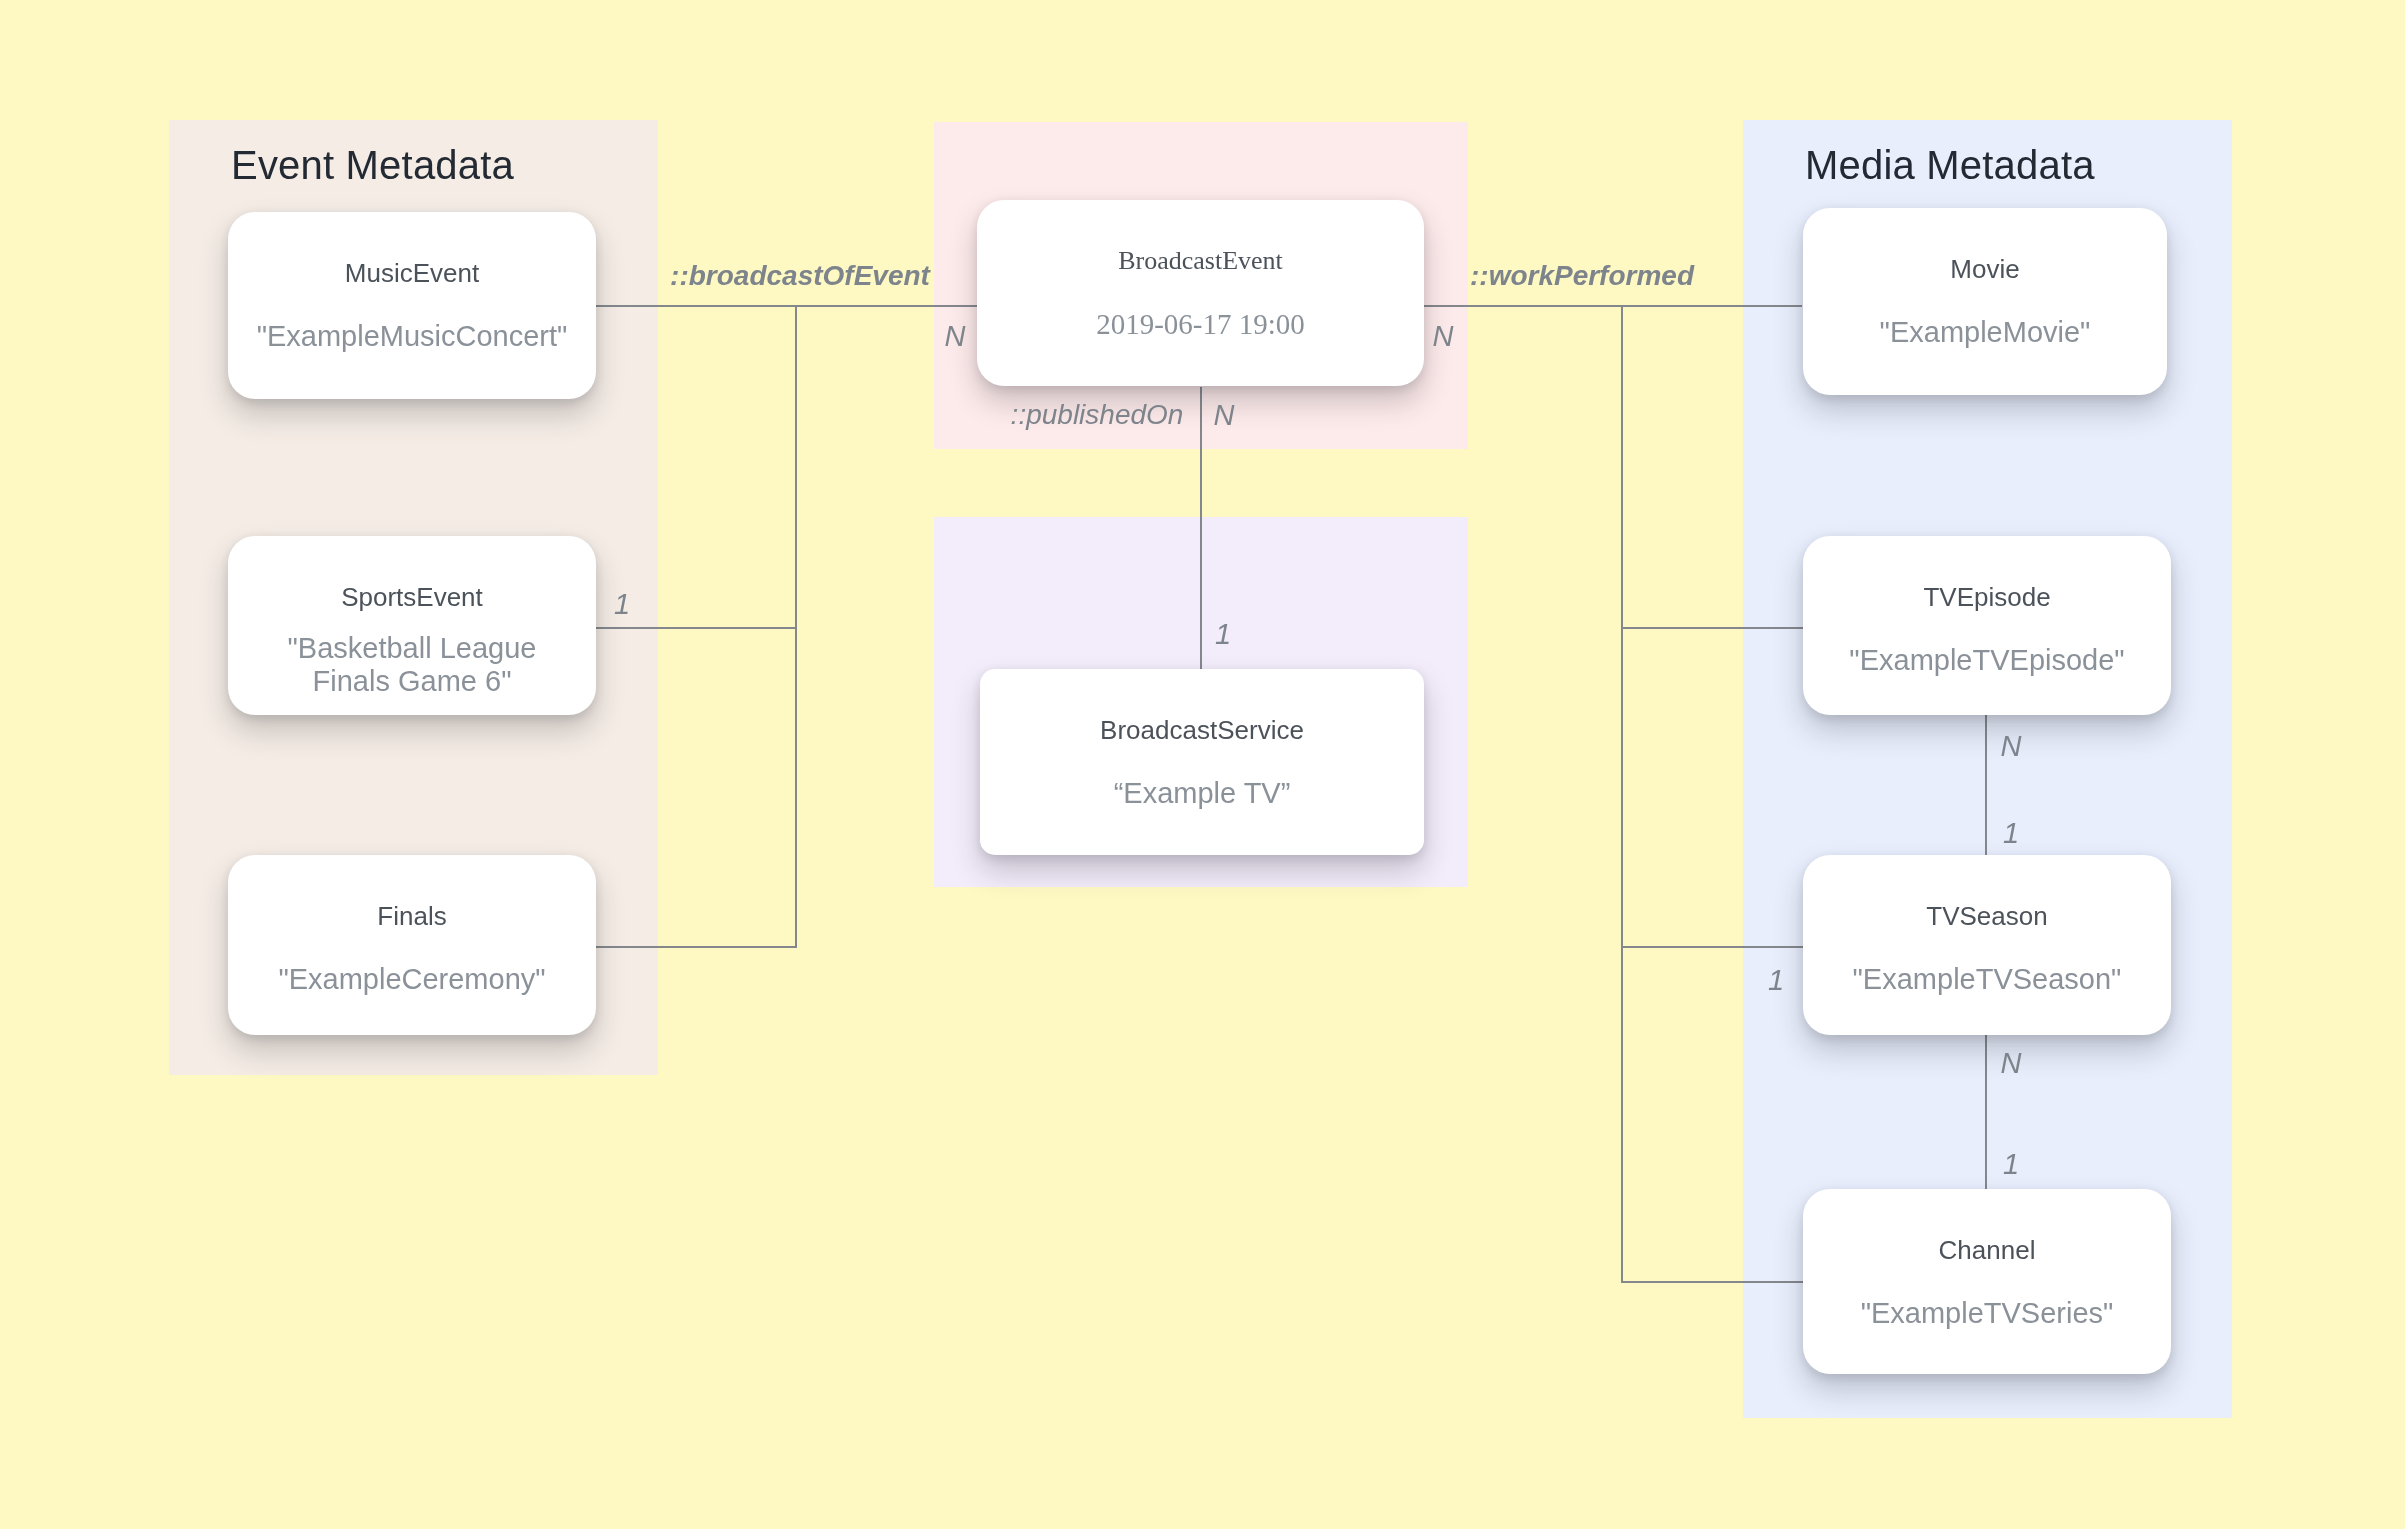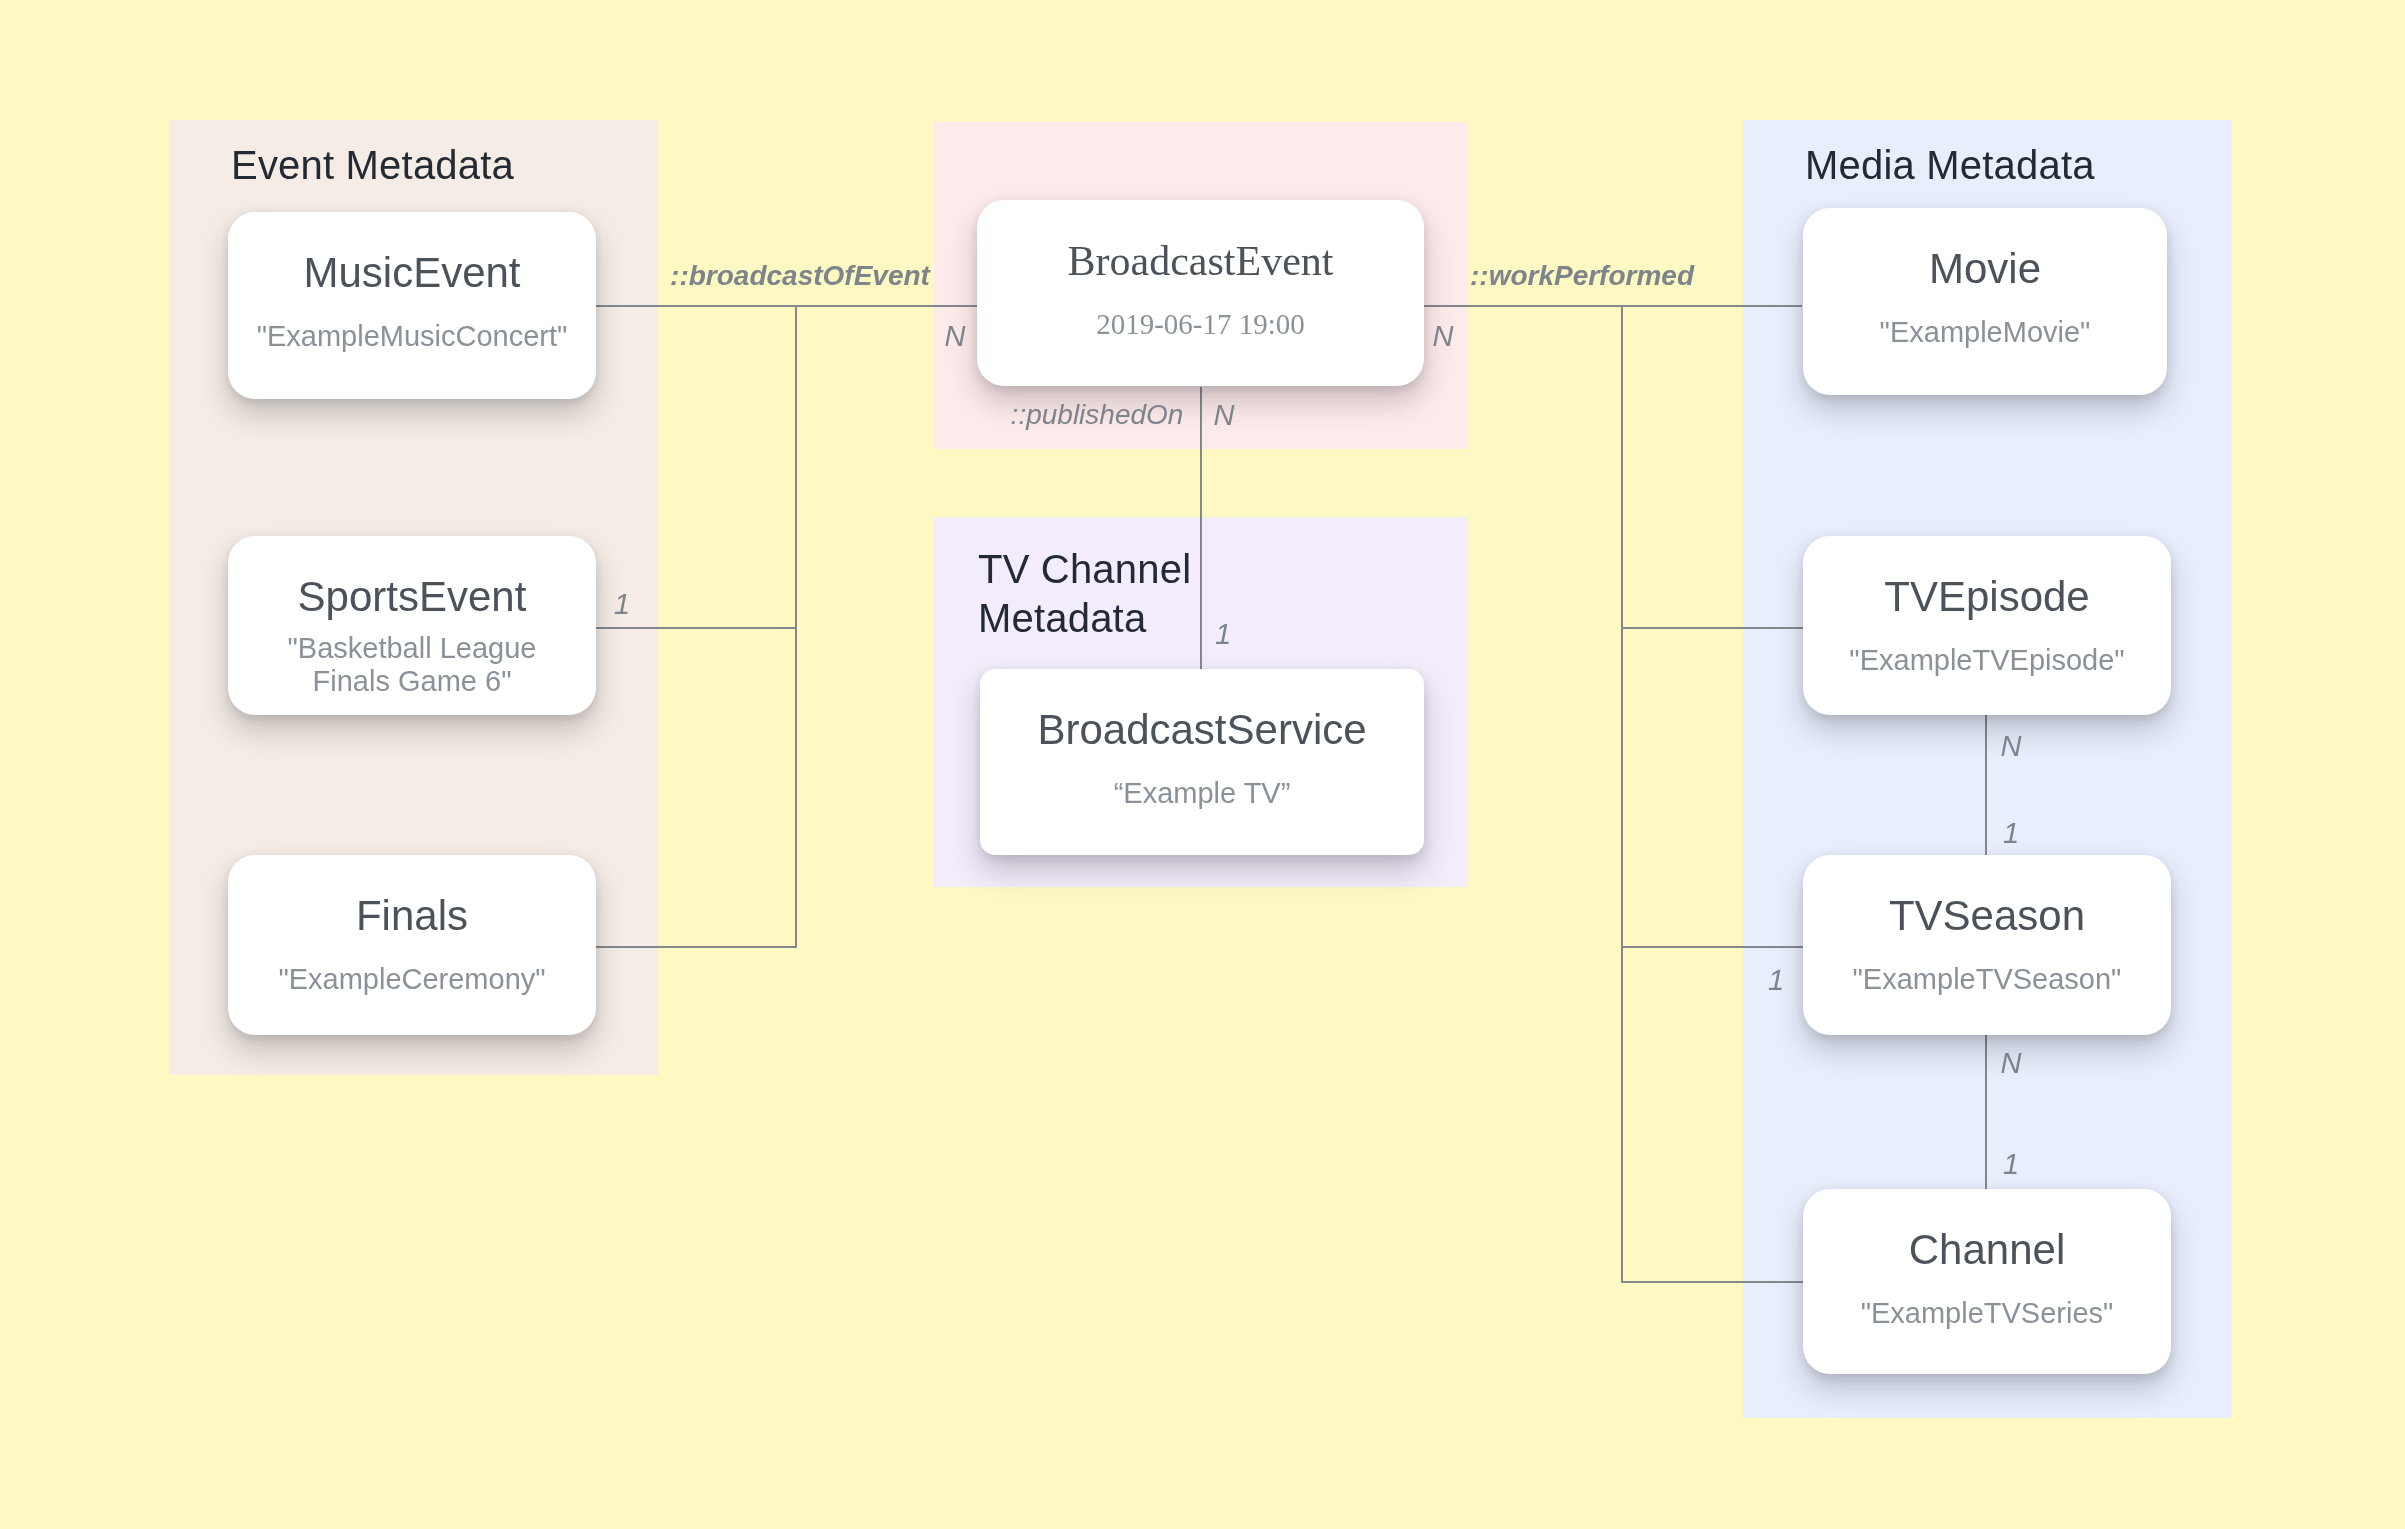--- a/index.html
+++ b/index.html
@@ -39,21 +39,21 @@
     background: #ffffff;
     border-radius: 27px;
     box-shadow: 0 15.3px 29px rgba(40,42,52,0.22), 0 3.8px 9.6px rgba(40,42,52,0.12);
   }
   .node-title {
     position: absolute;
     left: 0;
     right: 0;
     top: 42px;
     text-align: center;
-    font-size: 42px;
+    font-size: 26px;
     line-height: 38px;
     color: #4c525a;
   }
   .node-value {
     position: absolute;
     left: 5%;
     right: 5%;
     top: 107px;
     text-align: center;
     font-size: 29px;
@@ -88,21 +88,20 @@
   <div class="panel" style="left:169px; top:120px; width:489px; height:955px; background:#f4ece5;"></div>
 
   <div class="panel" style="left:934px; top:122px; width:534px; height:327px; background:#fdeaea;"></div>
 
   <div class="panel" style="left:934px; top:517px; width:534px; height:370px; background:#f3ecfa;"></div>
 
   <div class="panel" style="left:1743px; top:120px; width:489px; height:1298px; background:#e8eefc;"></div>
 
   <div class="panel-title" style="left:231px; top:141px;">Event Metadata</div>
 
-  <div class="panel-title" style="left:978px; top:545px; width:315px;">TV Channel Metadata</div>
 
   <div class="panel-title" style="left:1805px; top:141px;">Media Metadata</div>
 
   <div class="line" style="left:596px; top:305px; width:1206px; height:1.9px;"></div>
 
   <div class="line" style="left:795px; top:305px; width:1.9px; height:643px;"></div>
 
   <div class="line" style="left:596px; top:627px; width:201px; height:1.9px;"></div>
 
   <div class="line" style="left:596px; top:946px; width:201px; height:1.9px;"></div>

